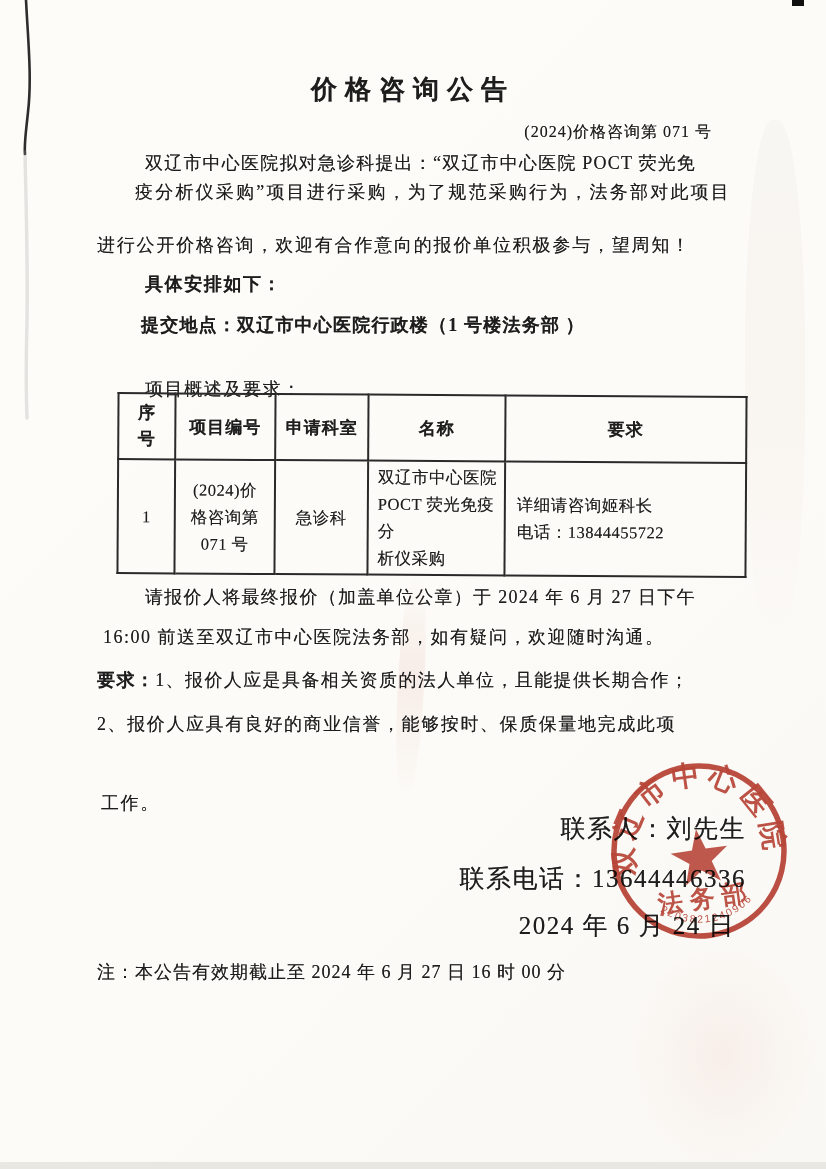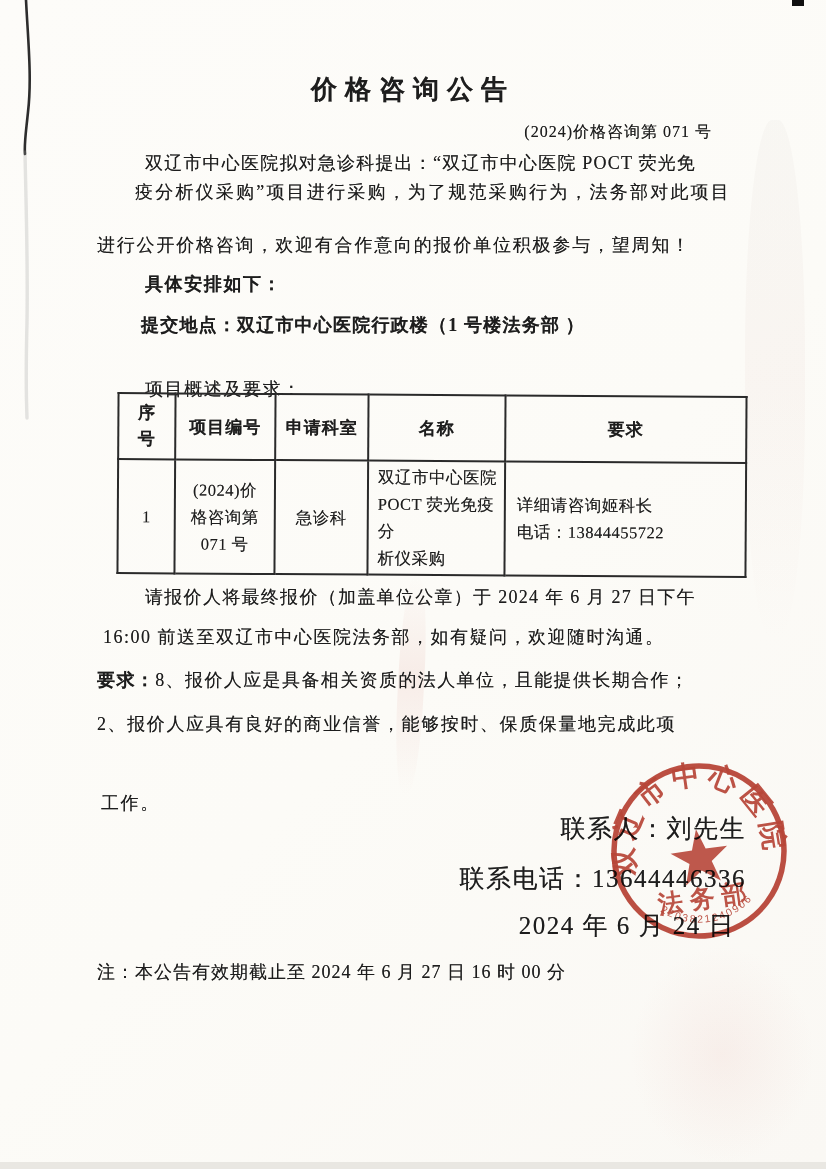--- a/index.html
+++ b/index.html
@@ -113,21 +113,21 @@
         </td>
       </tr>
     </tbody>
       </table>
   </div>
 
   <div class="ln" style="left:145px; top:585px; letter-spacing:1.3px;">请报价人将最终报价（加盖单位公章）于 2024 年 6 月 27 日下午</div>
   <div class="ln" style="left:103px; top:625px; letter-spacing:1.5px;">16:00 前送至双辽市中心医院法务部，如有疑问，欢迎随时沟通。</div>
 
   <div class="ln" style="left:97px; top:668px; letter-spacing:1.4px;">
-    <span class="bold">要求：</span><span>8、报价人应是具备相关资质的法人单位，且能提供长期合作；</span>
+    <span class="bold">要求：</span><span>1、报价人应是具备相关资质的法人单位，且能提供长期合作；</span>
   </div>
   <div class="ln" style="left:97px; top:712px; letter-spacing:1.6px;">2、报价人应具有良好的商业信誉，能够按时、保质保量地完成此项</div>
   <div class="ln" style="left:101px; top:757px;margin-top:34px;">工作。</div>
 
   <div class="ln sig" style="right:80px; top:812px;">联系人：刘先生</div>
   <div class="ln sig" style="right:80px; top:862px;">联系电话：13644446336</div>
   <div class="ln sig" style="right:91px; top:909px;">2024 年 6 月 24 日</div>
 
   <div class="ln" style="left:97px; top:960px; letter-spacing:1px;text-align:center;">注：本公告有效期截止至 2024 年 6 月 27 日 16 时 00 分</div>
 

